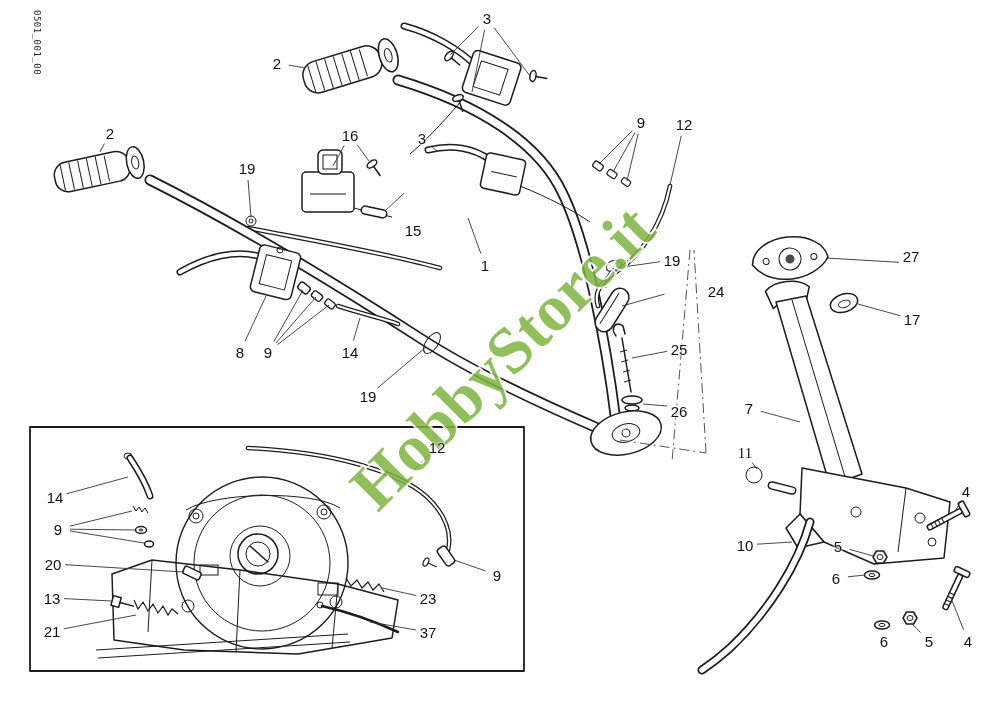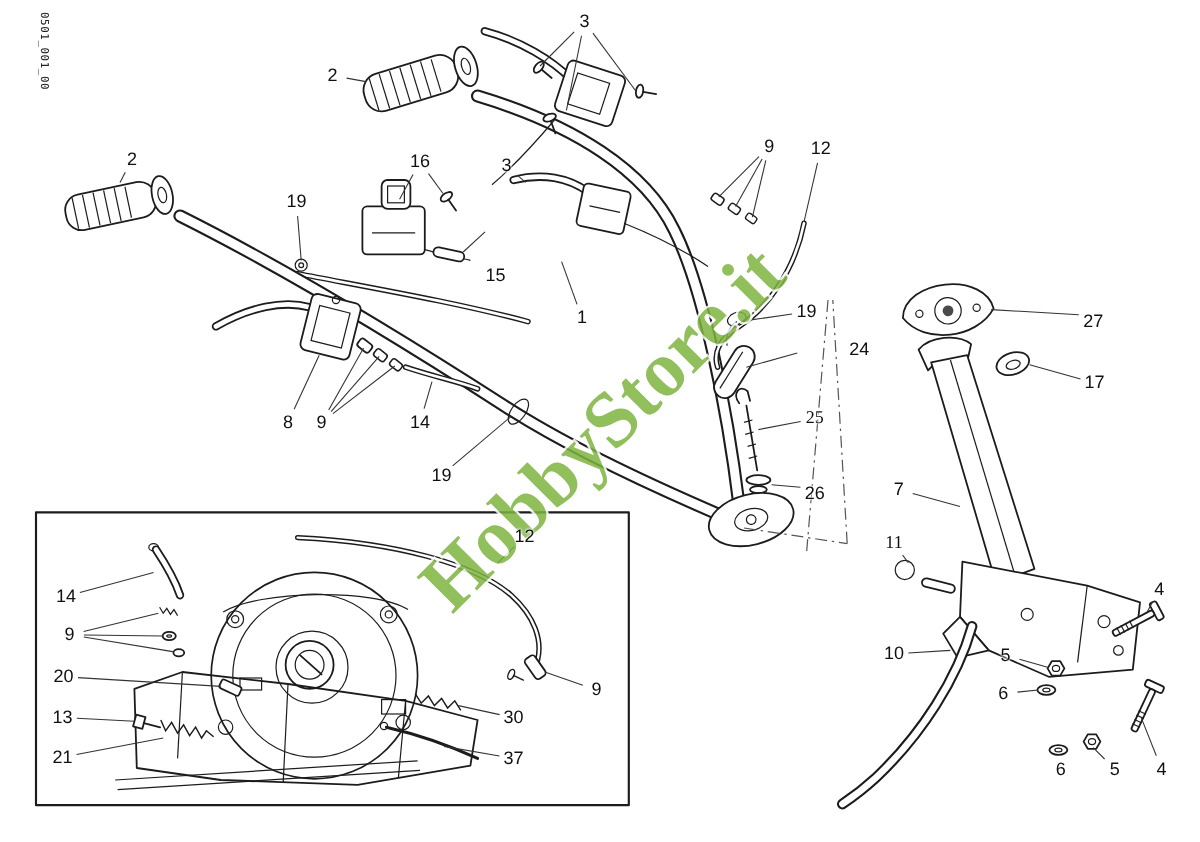--- a/index.html
+++ b/index.html
@@ -399,41 +399,41 @@
       <span class="callout" style="left: 277px; top: 63px;">2</span>
       <span class="callout" style="left: 110px; top: 133px;">2</span>
       <span class="callout" style="left: 350px; top: 135px;">16</span>
       <span class="callout" style="left: 422px; top: 138px;">3</span>
       <span class="callout" style="left: 641px; top: 122px;">9</span>
       <span class="callout" style="left: 684px; top: 124px;">12</span>
       <span class="callout" style="left: 247px; top: 168px;">19</span>
       <span class="callout" style="left: 413px; top: 185px; margin-top: 45px;">15</span>
       <span class="callout" style="left: 485px; top: 265px;">1</span>
       <span class="callout" style="left: 672px; top: 260px;">19</span>
-      <span class="callout" style="left: 911px; top: 268px; text-align: right;">27</span>
+      <span class="callout" style="left: 911px; top: 256px; text-align: right;">27</span>
       <span class="callout" style="left: 676px; top: 291px; margin-left: 40px;">24</span>
       <span class="callout" style="left: 912px; top: 319px;">17</span>
       <span class="callout" style="left: 240px; top: 352px;">8</span>
       <span class="callout" style="left: 268px; top: 352px;">9</span>
       <span class="callout" style="left: 350px; top: 352px;">14</span>
-      <span class="callout" style="left: 679px; top: 349px; font-family: Liberation Serif, serif;">25</span>
+      <span class="callout" style="left: 679px; top: 349px;">25</span>
       <span class="callout" style="left: 368px; top: 396px;">19</span>
       <span class="callout" style="left: 679px; top: 411px;">26</span>
       <span class="callout" style="left: 749px; top: 408px;">7</span>
       <span class="callout" style="left: 437px; top: 447px;">12</span>
       <span class="callout" style="left: 745px; top: 453px; font-family: Liberation Serif, serif;">11</span>
       <span class="callout" style="left: 966px; top: 491px;">4</span>
       <span class="callout" style="left: 55px; top: 497px;">14</span>
       <span class="callout" style="left: 58px; top: 529px;">9</span>
       <span class="callout" style="left: 745px; top: 545px;">10</span>
       <span class="callout" style="left: 838px; top: 546px;">5</span>
       <span class="callout" style="left: 53px; top: 564px;">20</span>
       <span class="callout" style="left: 497px; top: 575px;">9</span>
       <span class="callout" style="left: 836px; top: 578px;">6</span>
       <span class="callout" style="left: 52px; top: 598px;">13</span>
-      <span class="callout" style="left: 428px; top: 598px;">30</span>
+      <span class="callout" style="left: 428px; top: 598px;">23</span>
       <span class="callout" style="left: 52px; top: 631px; text-align: center;">21</span>
       <span class="callout" style="left: 428px; top: 632px;">37</span>
       <span class="callout" style="left: 884px; top: 641px;">6</span>
       <span class="callout" style="left: 929px; top: 641px;">5</span>
       <span class="callout" style="left: 968px; top: 641px;">4</span>
     </div>
 </div>
 
 </body></html>

